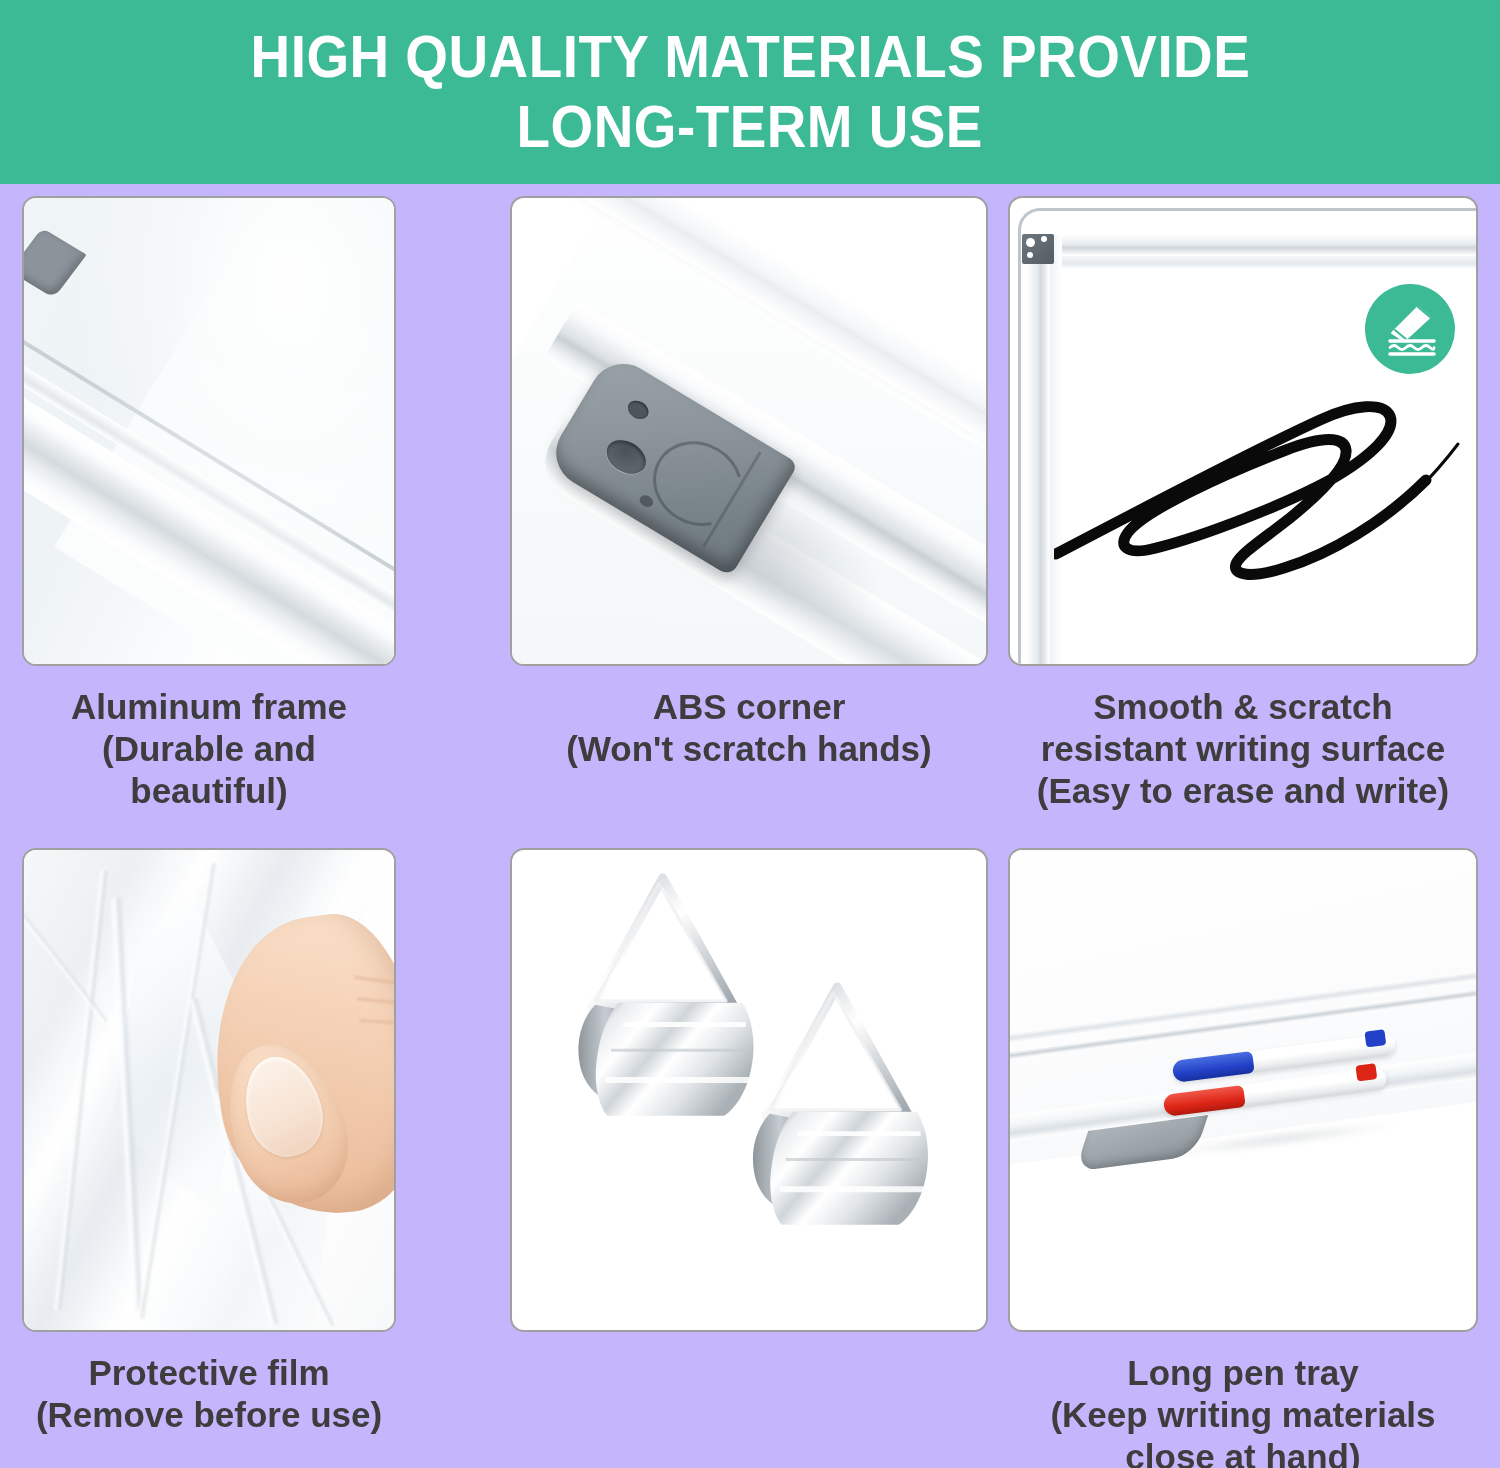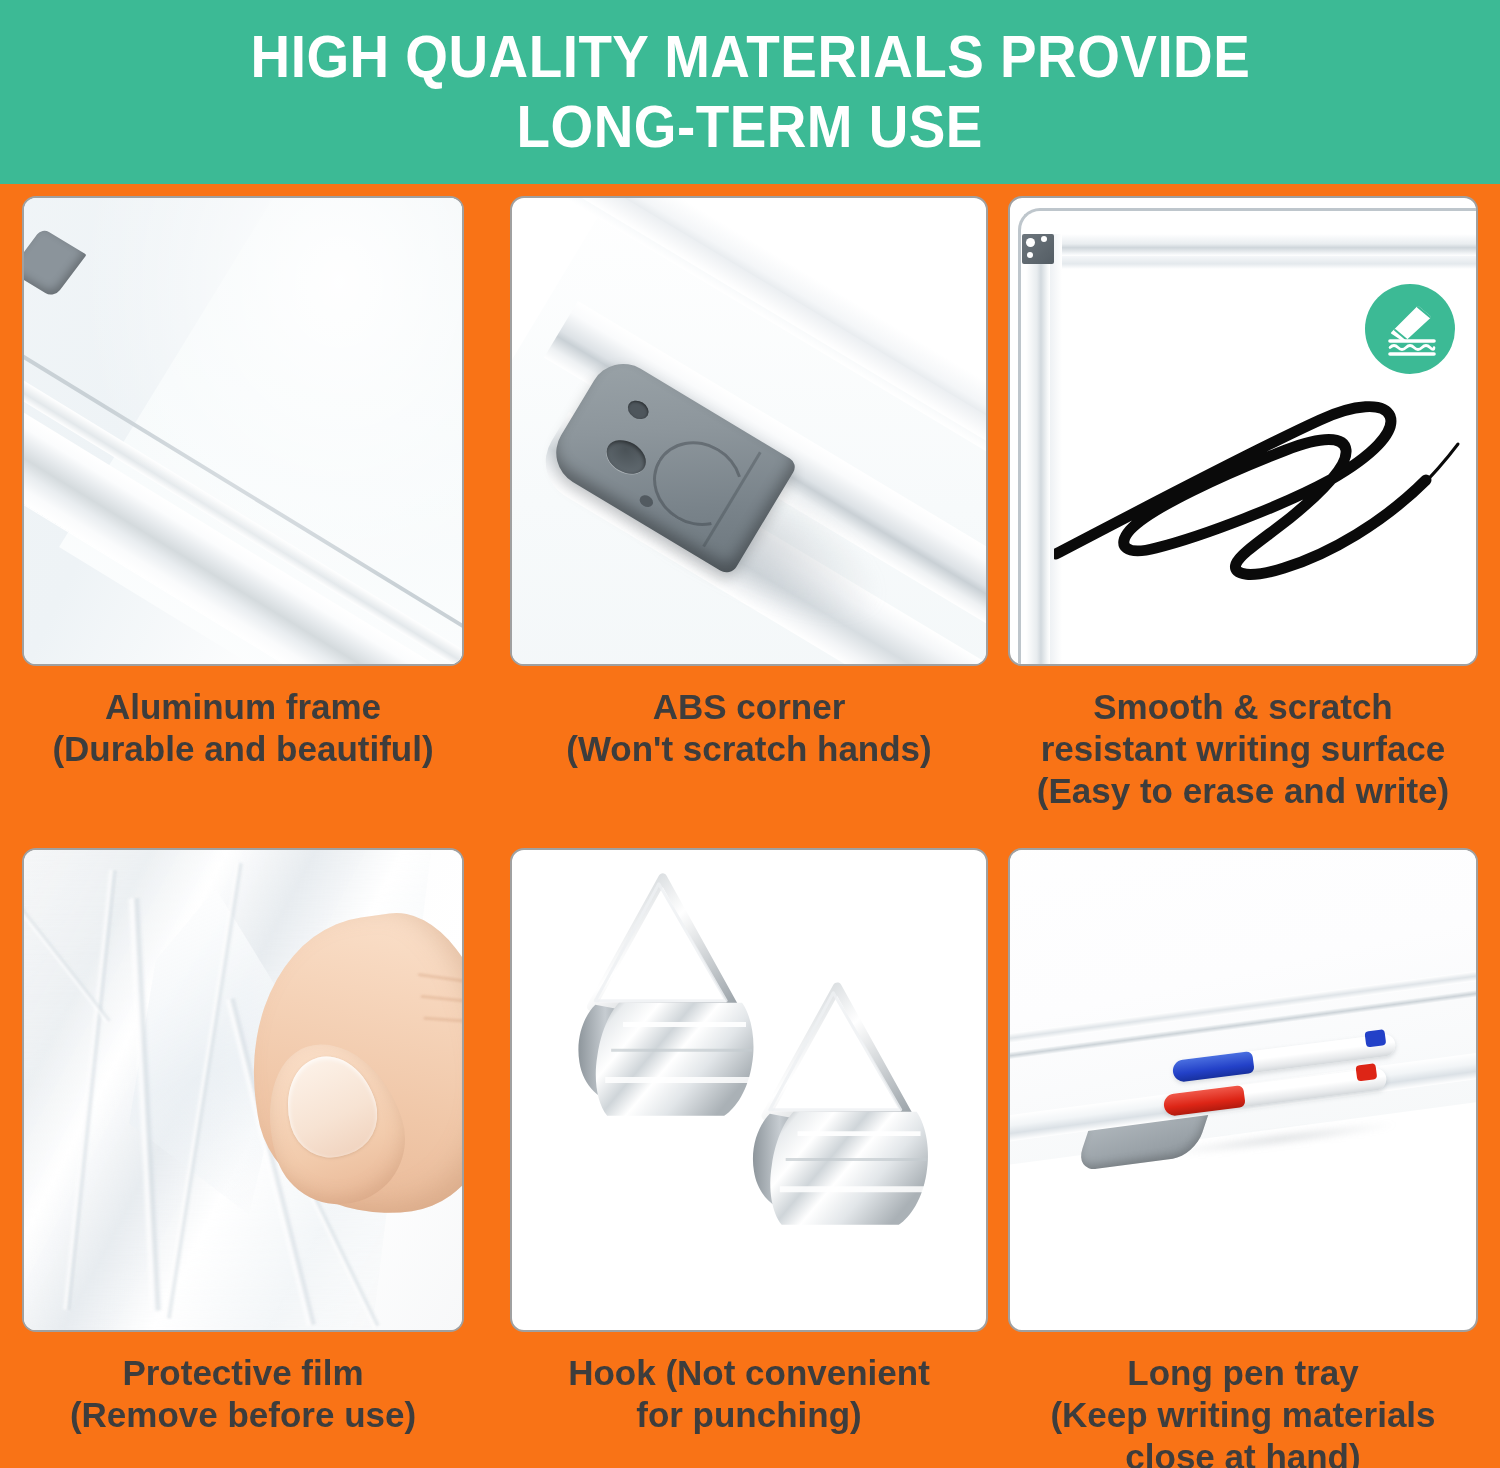--- a/index.html
+++ b/index.html
@@ -3,21 +3,21 @@
 <meta charset="utf-8">
 <title>High Quality Materials Infographic</title>
 <style>
   * { margin:0; padding:0; box-sizing:border-box; }
   html, body {
     width:1500px; height:1468px;
     background:#ffffff;
     font-family:"Liberation Sans", sans-serif;
     overflow:hidden;
   }
-  .page { position:relative; width:1500px; height:1468px; background:#f97316; }
+  .page { position:relative; width:1500px; height:1468px; background:#c4b5fd; }
 
   
   .header {
     position:absolute; left:0; top:0; width:1500px; height:184px;
     background:#3cba95;
     display:flex; flex-direction:column;
     align-items:center; justify-content:center;
   }
   .header-line {
     color:#ffffff;
@@ -30,21 +30,21 @@
     transform:scaleX(0.93);
     white-space:nowrap;
   }
 
   
   .grid {
     position:absolute; left:0; top:184px;
     width:1500px; height:1284px;
   }
   .cell { position:absolute; }
-  .col0 { left:22px;   width:442px; }
+  .col0 { left:22px;   width:374px; }
   .col1 { left:510px;  width:478px; }
   .col2 { left:1008px; width:470px; }
   .row0 { top:12px; }
   .row1 { top:664px; }
 
   .photo {
     position:relative;
     border:2px solid #a0a0a0;
     border-radius:14px;
     background:#ffffff;
@@ -539,22 +539,20 @@
                      L 54 200 C 44 198, 38 186, 42 172 C 45 160, 52 150, 60 144 Z" fill="url(#mside)"></path>
             <path d="M52 136 L176 136 C 186 150, 190 176, 186 198
                      C 182 224, 170 242, 158 250 L 40 250
                      C 30 238, 26 214, 30 190 C 34 162, 44 144, 52 136 Z" fill="url(#mclip)"></path>
             <path d="M56 158 L180 158" stroke="#ffffff" stroke-width="5" opacity=".9" fill="none"></path>
             <path d="M44 184 L186 184" stroke="#c3cace" stroke-width="3" opacity=".7" fill="none"></path>
             <path d="M38 214 L184 214" stroke="#ffffff" stroke-width="6" opacity=".85" fill="none"></path>
           </g>
         </svg>
       </div>
-      <div class="caption">Hook (Not convenient
-for punching)</div>
     </div>
 
     <div class="cell col2 row1 r1">
       <div class="photo p6">
         <div class="boardFace"></div>
         <div class="railA"></div>
         <div class="railB"></div>
         <div class="trayBracket"></div>
         <div class="railC"></div>
         <div class="penShadow"></div>

